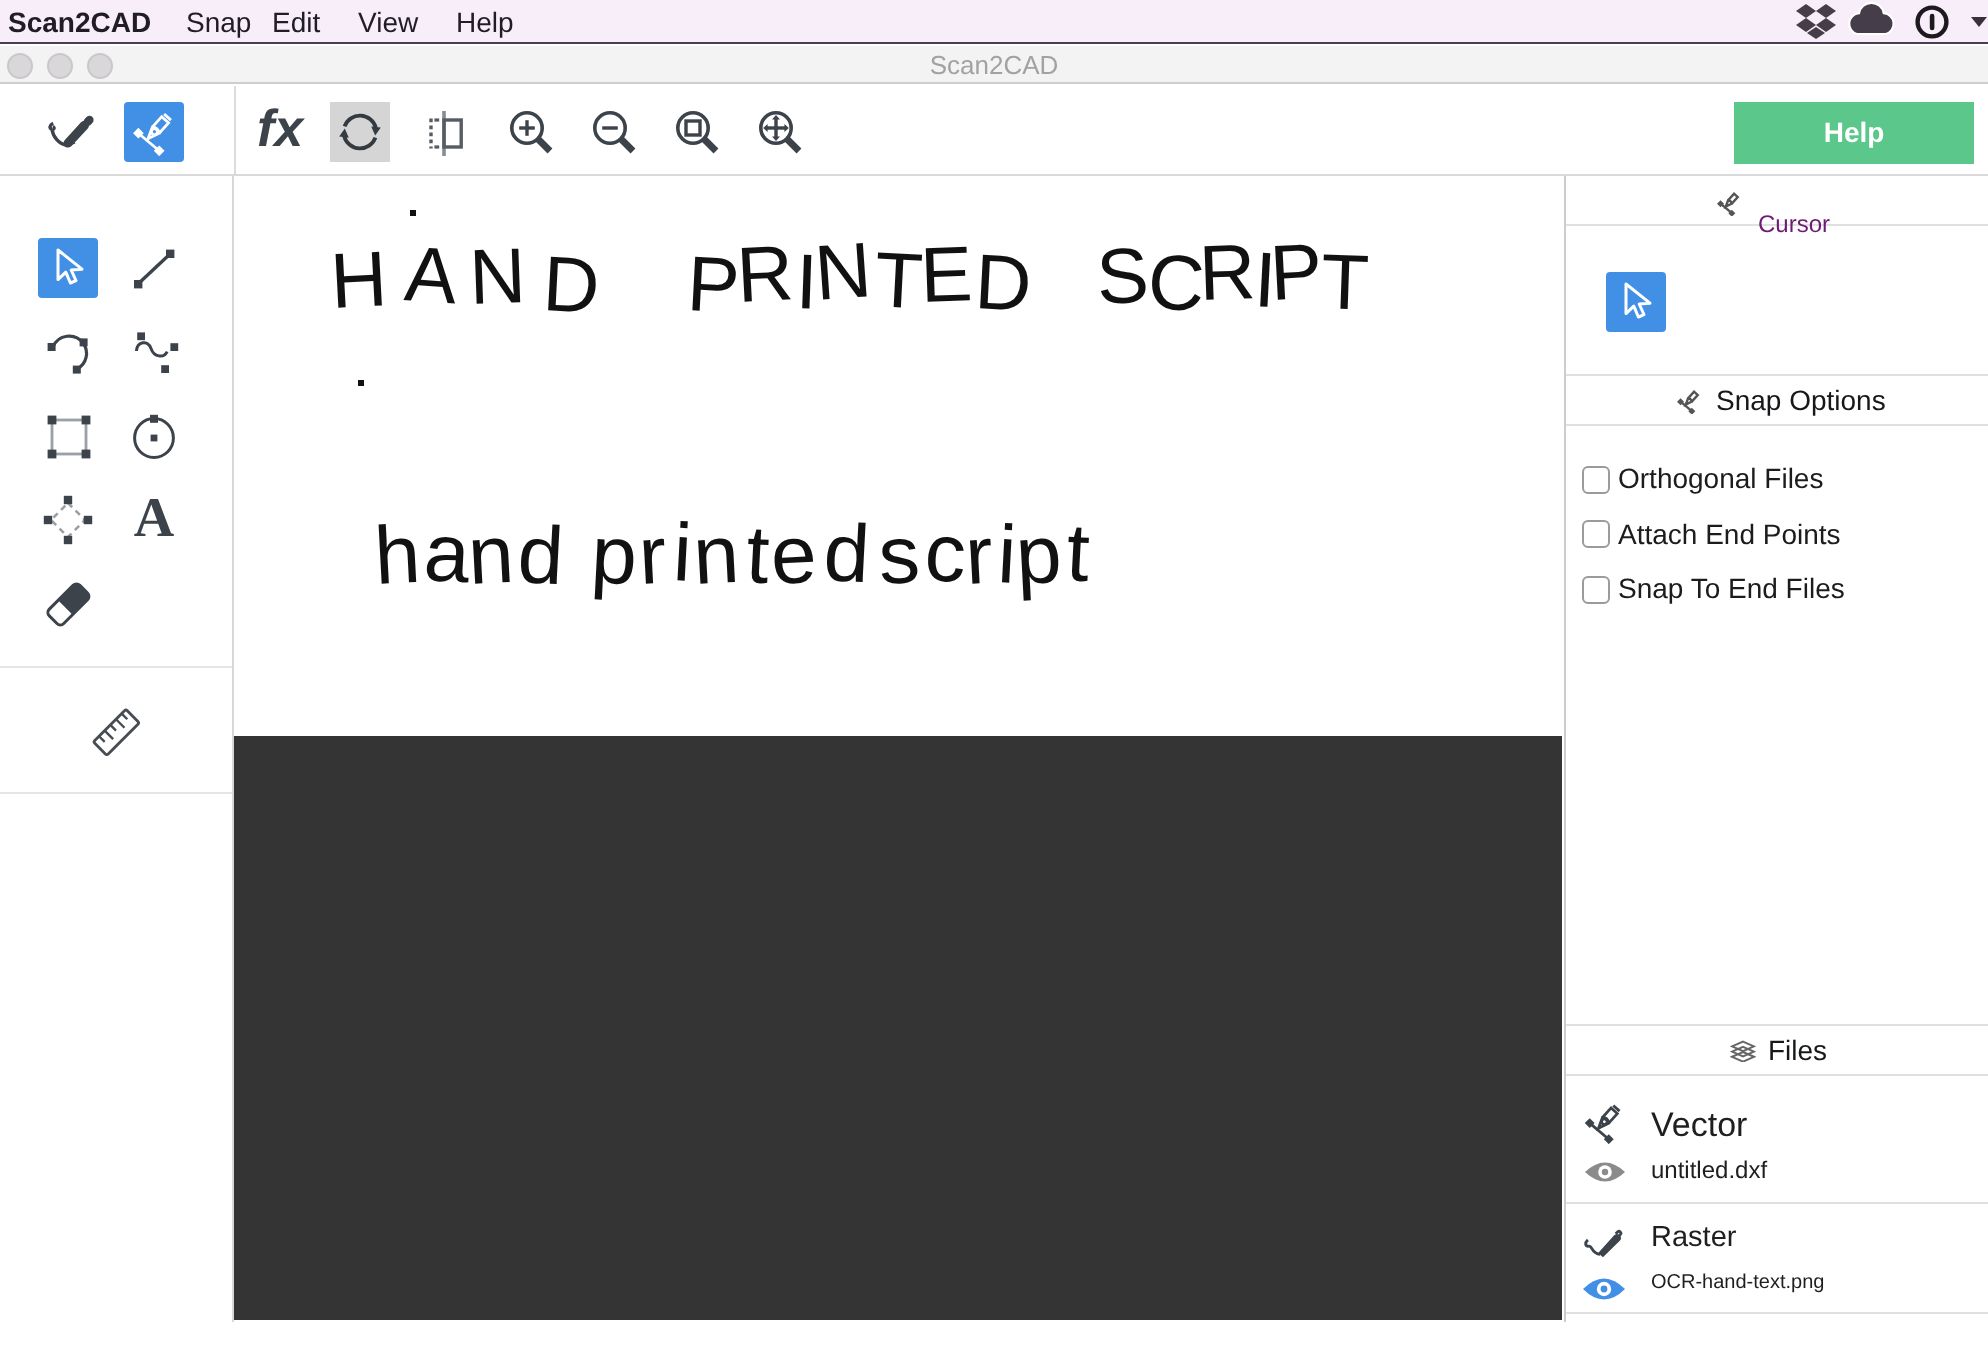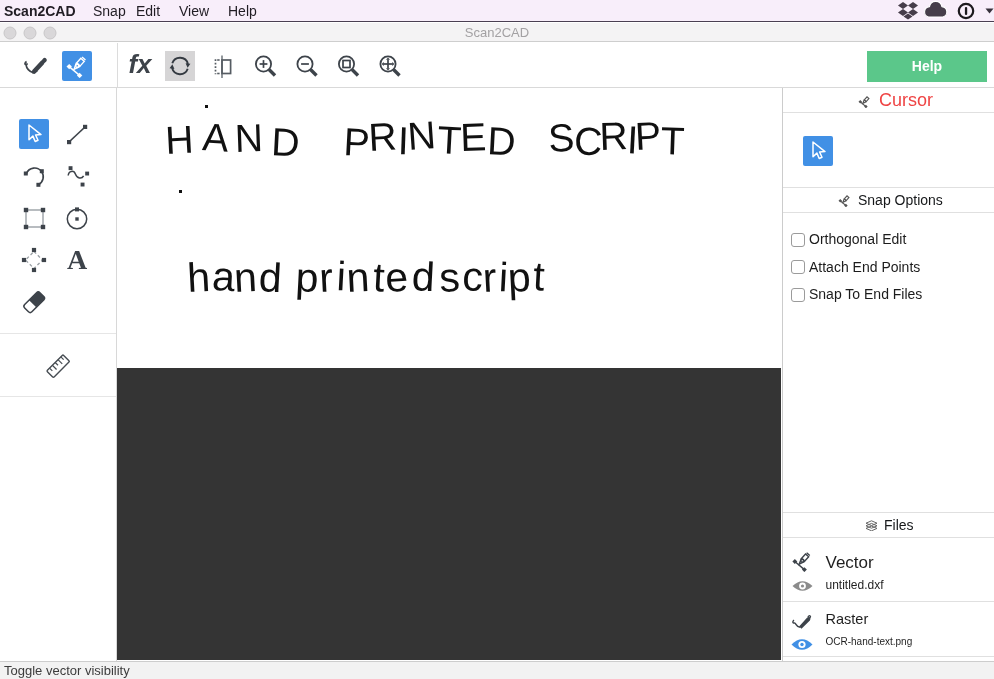--- a/index.html
+++ b/index.html
@@ -214,21 +214,21 @@
       <text x="432" y="64 66 62 65 62 66" font-size="39" textLength="135" lengthAdjust="spacing" rotate="-3 3 -2 3 -3 2">SCRIPT</text>
       <text x="71" y="204 202 204 203" font-size="41" textLength="93" lengthAdjust="spacing" rotate="-3 3 -3 3">hand</text>
       <text x="178" y="203 204 202 204 203 204 202" font-size="41" textLength="139" lengthAdjust="spacing" rotate="3 -3 3 -3 3 -3 3">printed</text>
       <text x="323" y="204 202 204 203 204 202" font-size="41" textLength="104" lengthAdjust="spacing" rotate="-3 3 -3 3 -3 3">script</text>
     </g>
   </svg>
 
   <div class="abs" style="left:783px;top:88px;width:211px;height:573px;background:#fff;">
 
     <div class="abs" style="left:0;top:0;width:211px;height:25px;border-bottom:1px solid #e0e0e0;"></div>
-    <div class="abs" style="left:96px;top:0;height:25px;line-height:25px;font-size:18px;color:#ef4444;">Cursor</div>
+    <div class="abs" style="left:96px;top:12px;height:25px;line-height:25px;font-size:12px;color:#701a75;">Cursor</div>
     <svg class="abs" style="left:75px;top:7px;" width="13" height="13" viewBox="0 0 24 24">
       <g stroke="#555" fill="none" stroke-width="2.2">
         <line x1="4.2" y1="12.6" x2="14.6" y2="21.4"></line>
         <g transform="translate(0.6,-2.4) rotate(42 10 16)">
           <path d="M10,18.4 L7.7,12.6 Q10,10.7 12.3,12.6 Z"></path>
           <path d="M7.7,12.6 L7.7,4.4 L12.3,4.4 L12.3,12.6"></path>
         </g>
       </g>
       <rect x="1.9" y="10.3" width="4.6" height="4.6" fill="#555" transform="rotate(45 4.2 12.6)"></rect>
       <rect x="12.3" y="19.1" width="4.6" height="4.6" fill="#555" transform="rotate(45 14.6 21.4)"></rect>
@@ -247,21 +247,21 @@
         <g transform="translate(0.6,-2.4) rotate(42 10 16)">
           <path d="M10,18.4 L7.7,12.6 Q10,10.7 12.3,12.6 Z"></path>
           <path d="M7.7,12.6 L7.7,4.4 L12.3,4.4 L12.3,12.6"></path>
         </g>
       </g>
       <rect x="1.9" y="10.3" width="4.6" height="4.6" fill="#555" transform="rotate(45 4.2 12.6)"></rect>
       <rect x="12.3" y="19.1" width="4.6" height="4.6" fill="#555" transform="rotate(45 14.6 21.4)"></rect>
     </svg>
 
     <div class="abs" style="left:7.5px;top:145px;width:14px;height:14px;border:1px solid #9b9b9b;border-radius:3px;background:#fff;"></div>
-    <div class="abs" style="left:26px;top:143px;font-size:14px;color:#1c1c1c;">Orthogonal Edit</div>
+    <div class="abs" style="left:26px;top:143px;font-size:14px;color:#1c1c1c;">Orthogonal Files</div>
     <div class="abs" style="left:7.5px;top:172px;width:14px;height:14px;border:1px solid #9b9b9b;border-radius:3px;background:#fff;"></div>
     <div class="abs" style="left:26px;top:170.5px;font-size:14px;color:#1c1c1c;">Attach End Points</div>
     <div class="abs" style="left:7.5px;top:200px;width:14px;height:14px;border:1px solid #9b9b9b;border-radius:3px;background:#fff;"></div>
     <div class="abs" style="left:26px;top:198px;font-size:14px;color:#1c1c1c;">Snap To End Files</div>
 
     <div class="abs" style="left:0;top:424px;width:211px;height:26px;border-top:1px solid #e0e0e0;border-bottom:1px solid #e0e0e0;"></div>
     <div class="abs" style="left:101px;top:425px;height:25px;line-height:25px;font-size:14px;color:#16181a;">Files</div>
     <svg class="abs" style="left:82px;top:432px;" width="13" height="11" viewBox="0 0 13 11">
       <g fill="none" stroke="#666" stroke-width="1">
         <path d="M6.5,0.8 L12,3.2 L6.5,5.6 L1,3.2 Z"></path>
@@ -302,15 +302,14 @@
 
     <svg class="abs" style="left:8px;top:549px;" width="22" height="15" viewBox="0 0 22 15">
       <path d="M0.5,7.5 Q11,-3 21.5,7.5 Q11,18 0.5,7.5 Z" fill="#4190e5"></path>
       <circle cx="11" cy="7.5" r="3.6" fill="#fff"></circle>
       <circle cx="11" cy="7.5" r="1.7" fill="#4190e5"></circle>
     </svg>
     <div class="abs" style="left:42.5px;top:548px;font-size:10px;color:#1f1f1f;">OCR-hand-text.png</div>
     <div class="abs" style="left:0;top:568px;width:211px;height:1px;background:#e0e0e0;"></div>
   </div>
 
-  <div class="abs" style="left:0;top:661px;width:994px;height:18px;background:#f2f2f2;border-top:1px solid #cdcdcd;line-height:17px;font-size:13px;color:#3c3c3c;padding-left:4px;">Toggle vector visibility</div>
 
 </div>
 
 </body></html>

